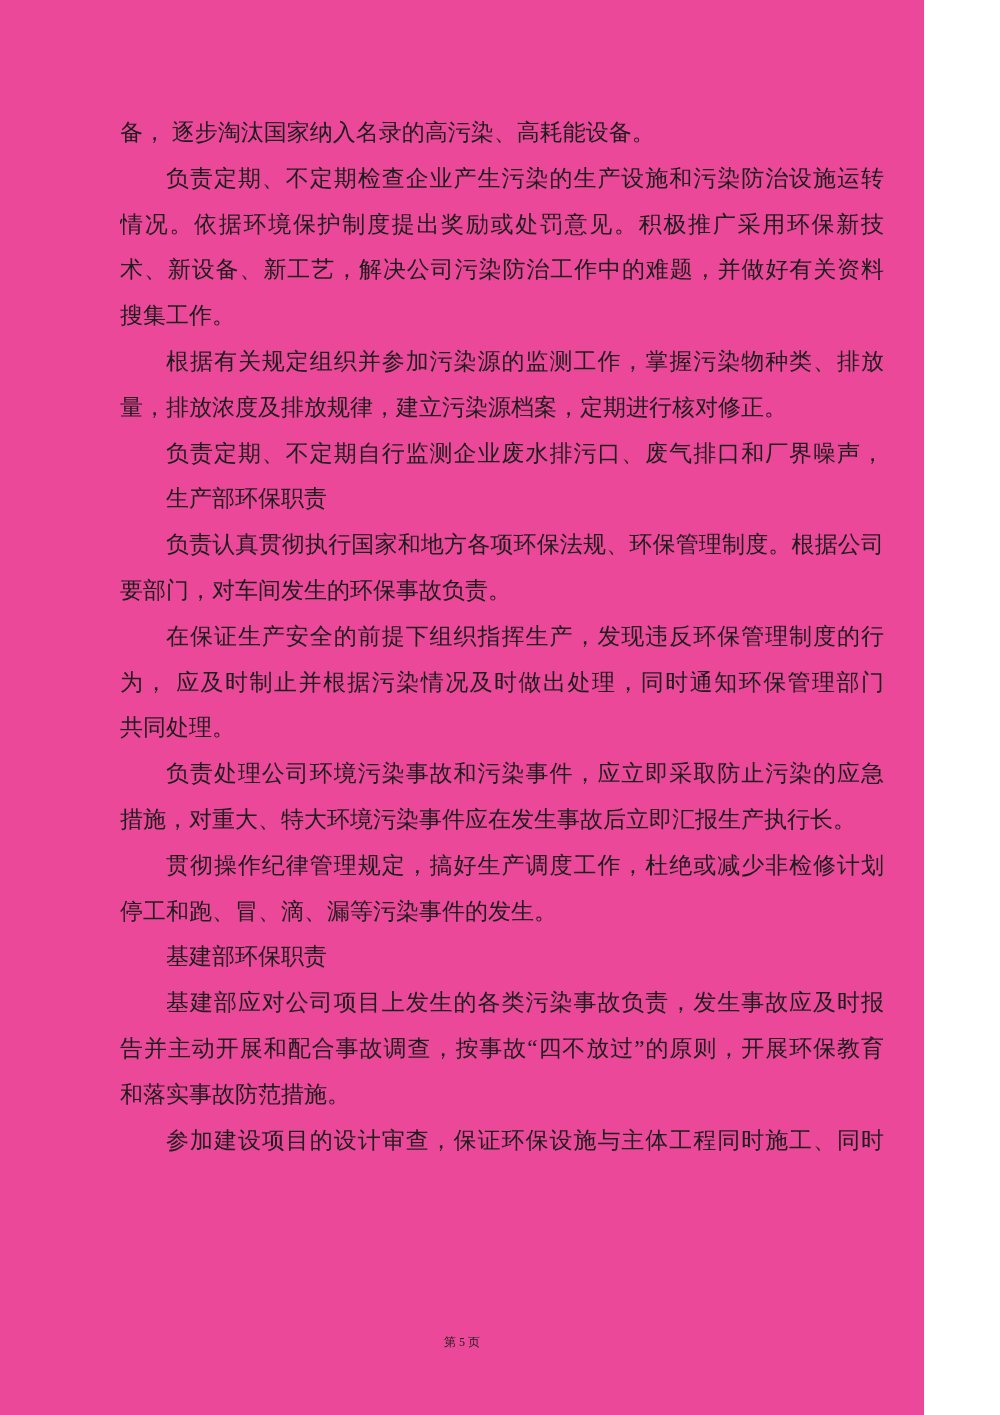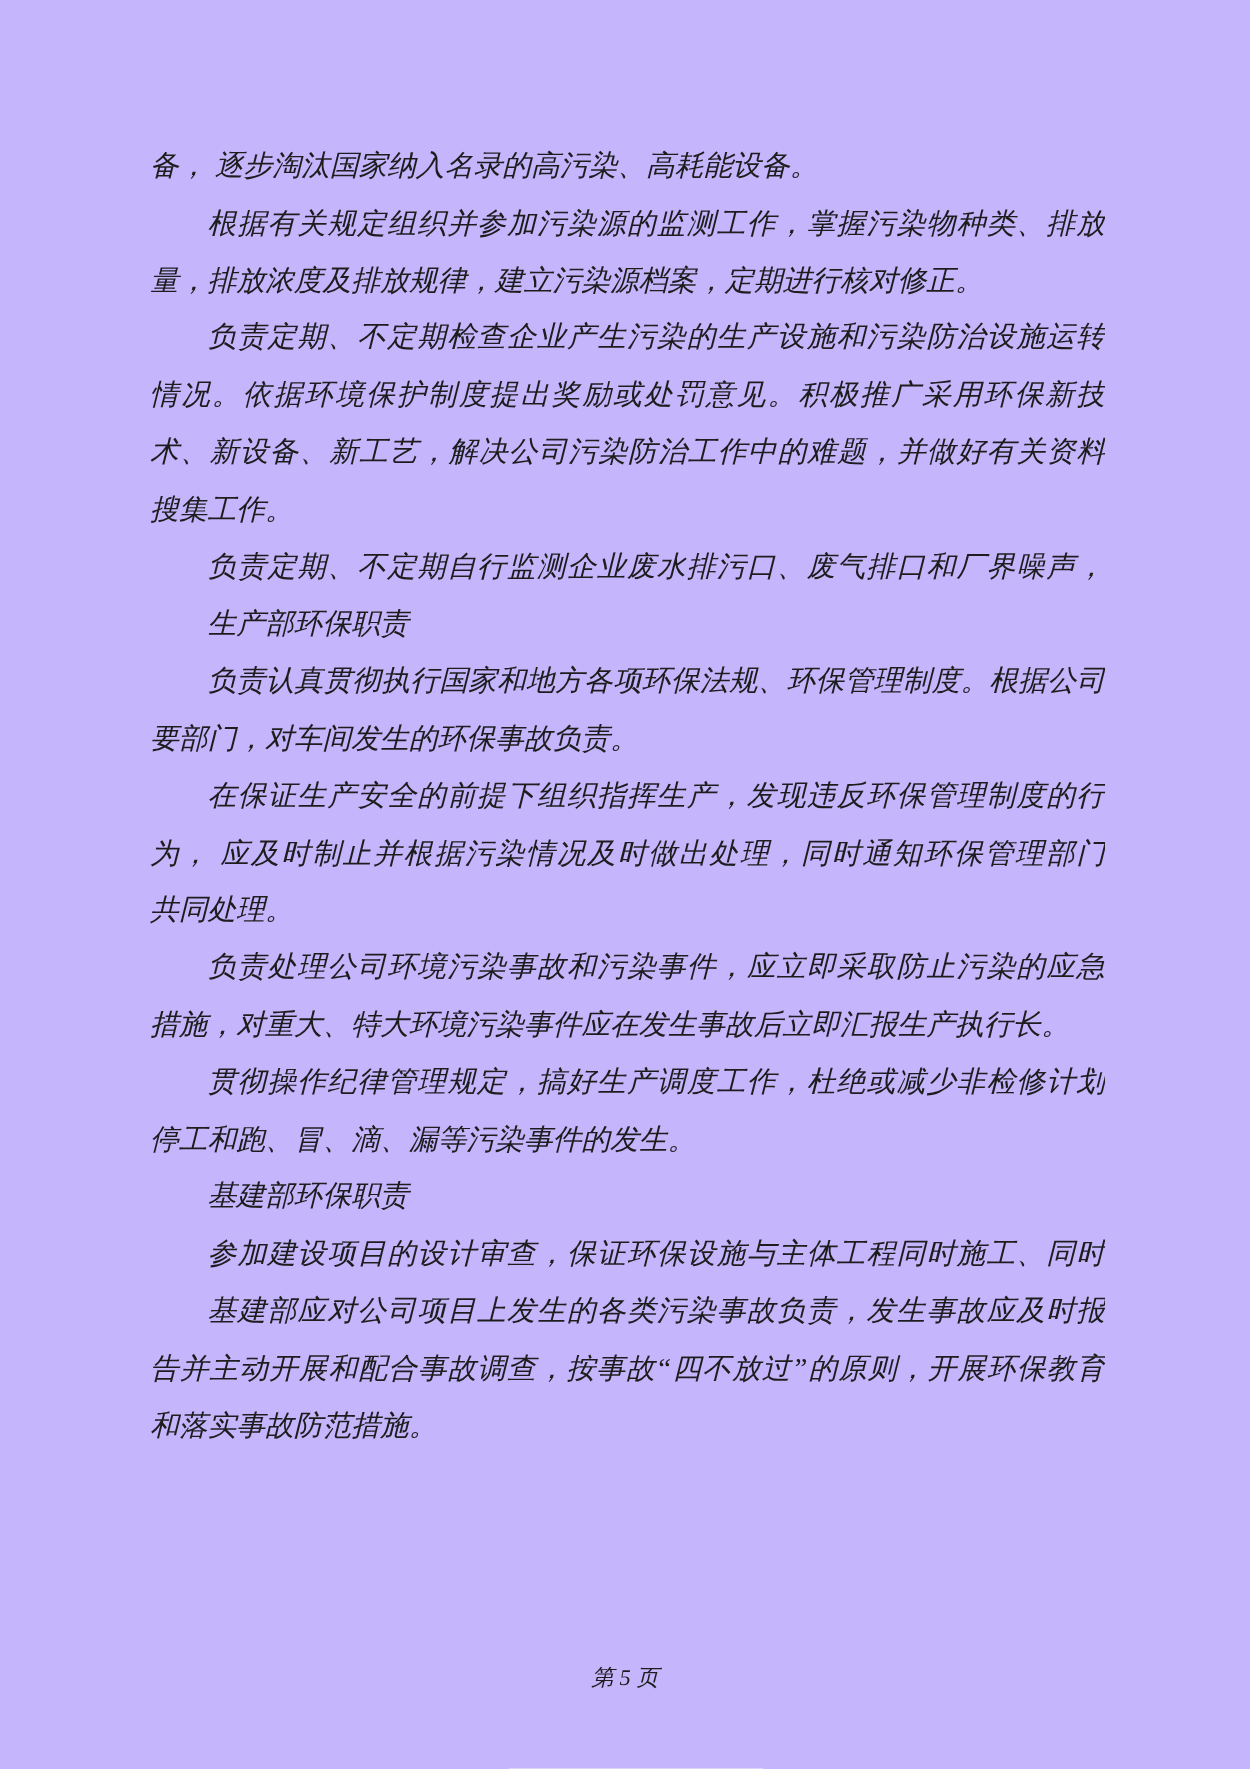--- a/index.html
+++ b/index.html
@@ -2,27 +2,26 @@
 <html><head>
 <meta charset="utf-8">
 <style>
   html, body {
     margin: 0;
     padding: 0;
     background: #ffffff;
   }
   .page {
     position: relative;
-    width: 1000px;
+    width: 924px;
     height: 1415px;
-    background: #c4b5fd;
+    background: #ec4899;
     overflow: hidden;
     font-family: "Liberation Serif", "DejaVu Serif", serif;
     color: #1d1d1d;
-    font-style: italic;
   }
   .content {
     position: absolute;
     left: 120px;
     top: 110px;
     width: 764px;
     font-size: 23px;
     line-height: 45.8px;
   }
   .para { margin: 0; padding: 0; }
@@ -35,45 +34,45 @@
     height: 45.8px;
   }
   .ln.end { text-align-last: left; }       
   .ln.ind { text-indent: 46px; }           
   .footer {
     position: absolute;
     top: 1331px;
     left: 0;
     width: 100%;
     text-align: center;
-    font-size: 18px;
+    font-size: 12px;
     line-height: 22px;
     color: #1d1d1d;
   }
 </style>
 </head>
 <body>
 
 <div class="page">
   <div class="content">
 
     <div class="para">
       <div class="ln end">备， 逐步淘汰国家纳入名录的高污染、高耗能设备。</div>
     </div>
 
     <div class="para">
-      <div class="ln ind">根据有关规定组织并参加污染源的监测工作，掌握污染物种类、排放</div>
-      <div class="ln end">量，排放浓度及排放规律，建立污染源档案，定期进行核对修正。</div>
-    </div>
-
-    <div class="para">
       <div class="ln ind">负责定期、不定期检查企业产生污染的生产设施和污染防治设施运转</div>
       <div class="ln">情况。依据环境保护制度提出奖励或处罚意见。积极推广采用环保新技</div>
       <div class="ln">术、新设备、新工艺，解决公司污染防治工作中的难题，并做好有关资料</div>
       <div class="ln end">搜集工作。</div>
+    </div>
+
+    <div class="para">
+      <div class="ln ind">根据有关规定组织并参加污染源的监测工作，掌握污染物种类、排放</div>
+      <div class="ln end">量，排放浓度及排放规律，建立污染源档案，定期进行核对修正。</div>
     </div>
 
     <div class="para">
       <div class="ln ind">负责定期、不定期自行监测企业废水排污口、废气排口和厂界噪声，</div>
     </div>
 
     <div class="para">
       <div class="ln end ind">生产部环保职责</div>
     </div>
 
@@ -99,27 +98,27 @@
     <div class="para">
       <div class="ln ind">贯彻操作纪律管理规定，搞好生产调度工作，杜绝或减少非检修计划</div>
       <div class="ln end">停工和跑、冒、滴、漏等污染事件的发生。</div>
     </div>
 
     <div class="para">
       <div class="ln end ind">基建部环保职责</div>
     </div>
 
     <div class="para">
-      <div class="ln ind">参加建设项目的设计审查，保证环保设施与主体工程同时施工、同时</div>
+      <div class="ln ind">基建部应对公司项目上发生的各类污染事故负责，发生事故应及时报</div>
+      <div class="ln">告并主动开展和配合事故调查，按事故“四不放过”的原则，开展环保教育</div>
+      <div class="ln end">和落实事故防范措施。</div>
     </div>
 
     <div class="para">
-      <div class="ln ind">基建部应对公司项目上发生的各类污染事故负责，发生事故应及时报</div>
-      <div class="ln">告并主动开展和配合事故调查，按事故“四不放过”的原则，开展环保教育</div>
-      <div class="ln end">和落实事故防范措施。</div>
+      <div class="ln ind">参加建设项目的设计审查，保证环保设施与主体工程同时施工、同时</div>
     </div>
 
   </div>
 
   <div class="footer">
     <span>第 5 页</span>
   </div>
 </div>
 
 </body></html>

